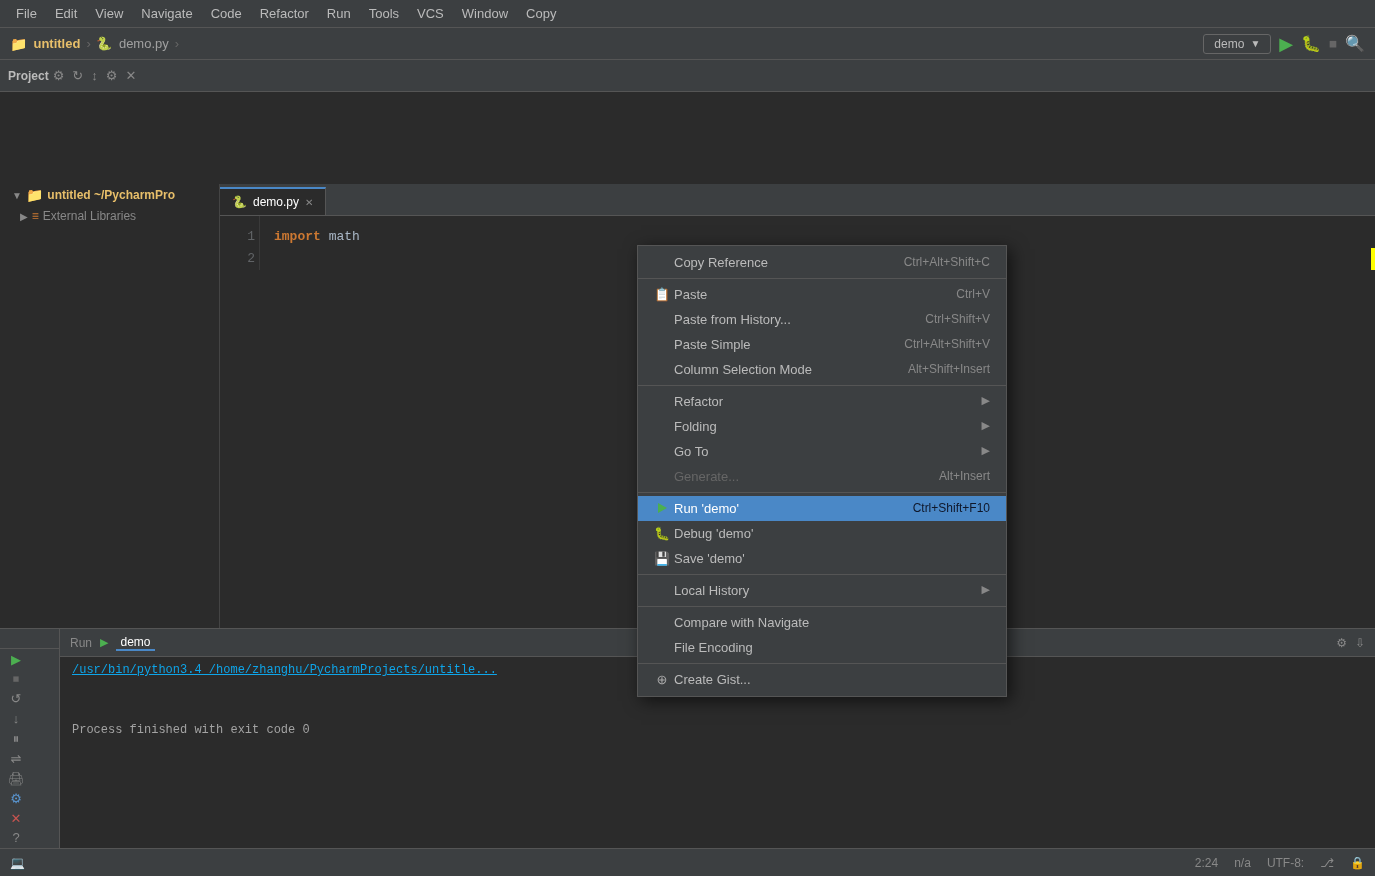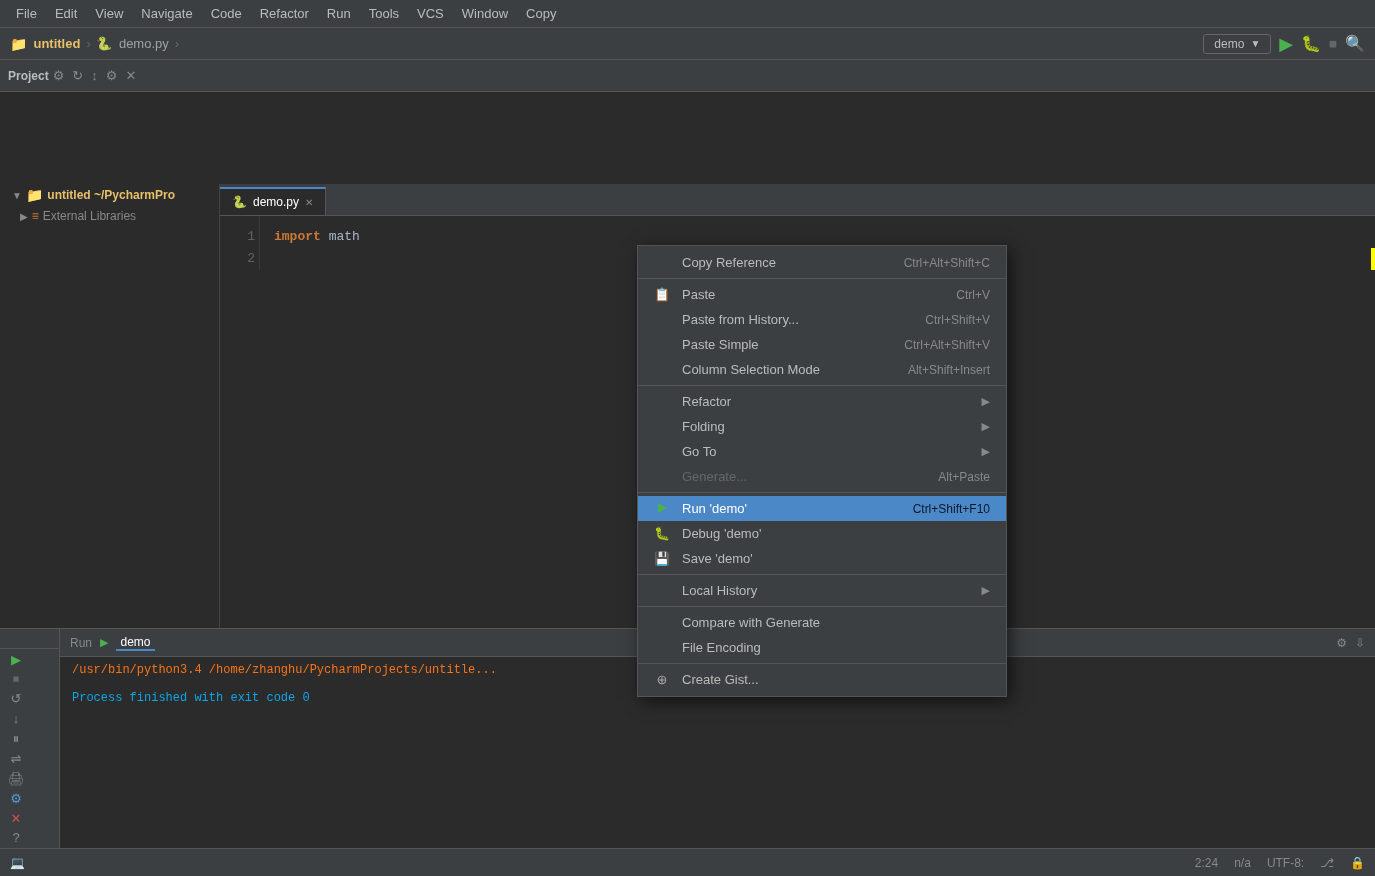--- a/index.html
+++ b/index.html
@@ -208,21 +208,21 @@
       align-items: center;
       padding: 0 10px;
       gap: 8px;
       font-size: 12px;
     }
     .run-tab-active {
       color: #ffffff;
       border-bottom: 2px solid #4a88c7;
       padding: 0 4px;
     }
-    .process-finish { color: #0ea5e9; }
+    .process-finish { color: #a3a3a3; margin-top: 32px; }
     .run-btn-icons {
       margin-left: auto;
       display: flex;
       gap: 4px;
     }
 
     
     #statusbar {
       position: absolute;
       bottom: 0;
@@ -254,25 +254,25 @@
       background: #3c3f41;
       border: 1px solid #555;
       box-shadow: 4px 4px 16px rgba(0,0,0,0.6);
       z-index: 1000;
       padding: 4px 0;
       font-size: 13px;
       color: #bbbbbb;
     }
     .ctx-item {
       display: flex;
-      align-items: center;
+      align-items: flex-start;
       padding: 5px 16px;
       cursor: pointer;
       position: relative;
-      gap: 12px;
+      gap: 4px;
     }
     .ctx-item.highlighted {
       background: #4a88c7;
       color: #ffffff;
     }
     .ctx-item.disabled { color: #666; cursor: default; }
     .ctx-shortcut {
       margin-left: auto;
       color: #888;
       font-size: 12px;
@@ -418,21 +418,21 @@
     <div id="run-header">
       <span style="color:#888;">Run</span>
       <span style="color:#4CAF50; font-size:11px;">▶</span>
       <span class="run-tab-active">demo</span>
       <div class="run-btn-icons">
         <span style="color:#888; cursor:pointer;">⚙</span>
         <span style="color:#888; cursor:pointer; margin-left:4px;">⇩</span>
       </div>
     </div>
     <div id="run-output">
-      <div style="color:#f97316;">/usr/bin/python3.4 /home/zhanghu/PycharmProjects/untitle...</div>
+      <div style="color:#0ea5e9;text-decoration:underline;">/usr/bin/python3.4 /home/zhanghu/PycharmProjects/untitle...</div>
       <div>&nbsp;</div>
       <div class="process-finish">Process finished with exit code 0</div>
     </div>
   </div>
 </div>
 
 <div id="statusbar">
   <span style="color:#888;">💻</span>
   <div class="status-right">
     <span>2:24</span>
@@ -493,21 +493,21 @@
 
   <div class="ctx-item">
     <span class="ctx-icon"></span>
     <span>Go To</span>
     <span class="ctx-arrow">▶</span>
   </div>
 
   <div class="ctx-item disabled">
     <span class="ctx-icon"></span>
     <span>Generate...</span>
-    <span class="ctx-shortcut">Alt+Paste</span>
+    <span class="ctx-shortcut">Alt+Insert</span>
   </div>
 
   <div class="ctx-separator"></div>
 
   <div class="ctx-item highlighted">
     <span class="ctx-icon">
       <span class="play-triangle"></span>
     </span>
     <span>Run 'demo'</span>
     <span class="ctx-shortcut">Ctrl+Shift+F10</span>
@@ -529,21 +529,21 @@
     <span class="ctx-icon"></span>
     <span>Local History</span>
     <span class="ctx-arrow">▶</span>
   </div>
 
   <div class="ctx-separator"></div>
 
 
   <div class="ctx-item">
     <span class="ctx-icon"></span>
-    <span>Compare with Generate</span>
+    <span>Compare with Navigate</span>
   </div>
 
   <div class="ctx-item">
     <span class="ctx-icon"></span>
     <span>File Encoding</span>
   </div>
 
   <div class="ctx-separator"></div>
 
   <div class="ctx-item">

